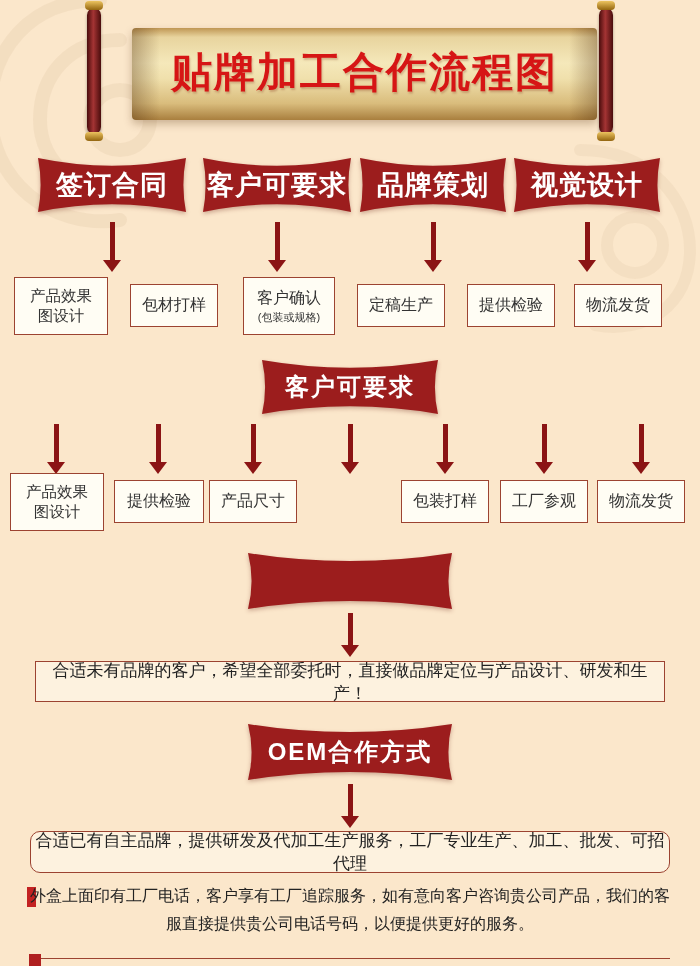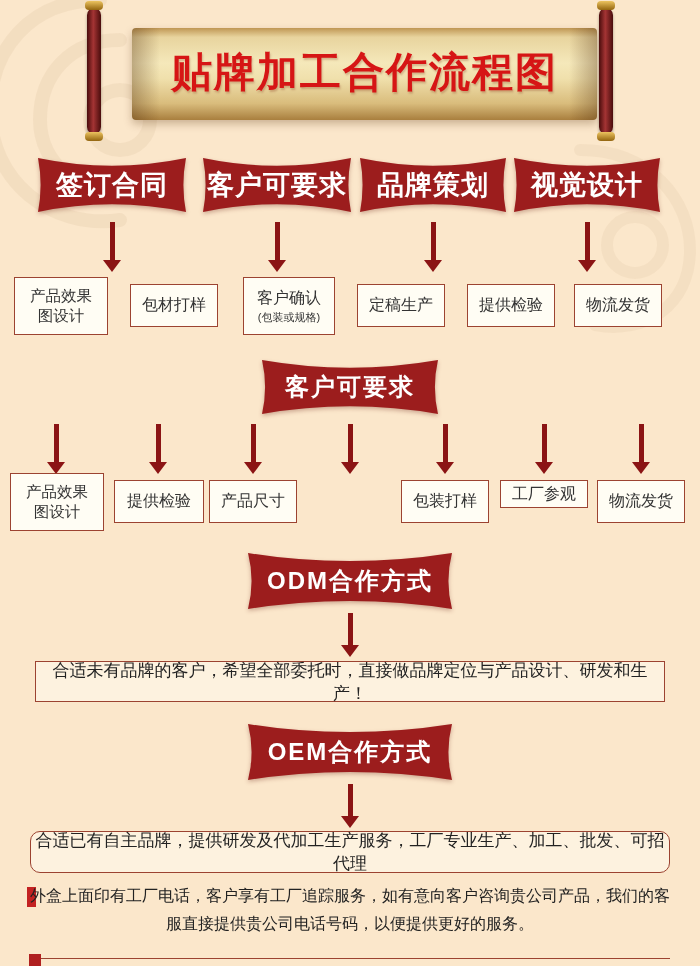--- a/index.html
+++ b/index.html
@@ -199,32 +199,31 @@
   </div>
   <div class="node" style="left:114px; top:480px; width:90px; height:43px;">
     <span class="lbl">提供检验</span>
   </div>
   <div class="node" style="left:209px; top:480px; width:88px; height:43px;">
     <span class="lbl">产品尺寸</span>
   </div>
   <div class="node" style="left:401px; top:480px; width:88px; height:43px;">
     <span class="lbl">包装打样</span>
   </div>
-  <div class="node" style="left:500px; top:480px; width:88px; height:28px;">
+  <div class="node" style="left:500px; top:480px; width:88px; height:43px;">
     <span class="lbl">工厂参观</span>
   </div>
   <div class="node" style="left:597px; top:480px; width:88px; height:43px;">
     <span class="lbl">物流发货</span>
   </div>
 
   <div class="banner lg" style="left:248px; top:553px; width:204px; height:56px;">
     <svg class="ribbon" viewBox="0 0 200 70" preserveAspectRatio="none" aria-hidden="true">
         <path d="M0,0 Q100,20 200,0 Q193,35 200,70 Q100,50 0,70 Q7,35 0,0 Z"></path>
       </svg>
-    <span class="banner-text">ODM合作方式</span>
   </div>
   <div class="arrow" style="left:341px; top:613px; height:44px;">
       <div class="stem"></div>
       <div class="head"></div>
     </div>
   <div class="wide" style="left:35px; top:661px; width:630px; height:41px;">
     <span>合适未有品牌的客户，希望全部委托时，直接做品牌定位与产品设计、研发和生产！</span>
   </div>
 
   <div class="banner lg" style="left:248px; top:724px; width:204px; height:56px;">

